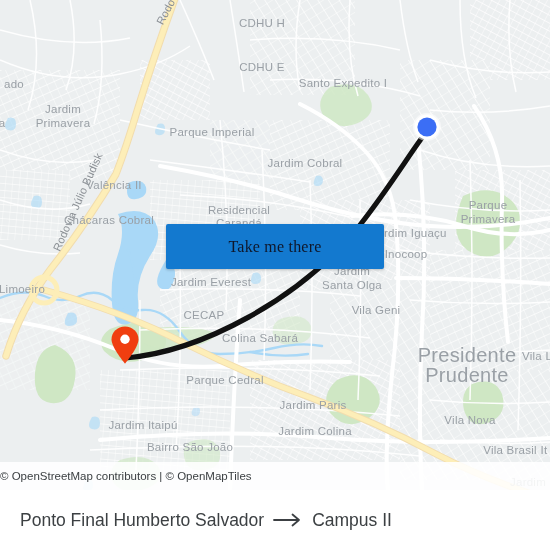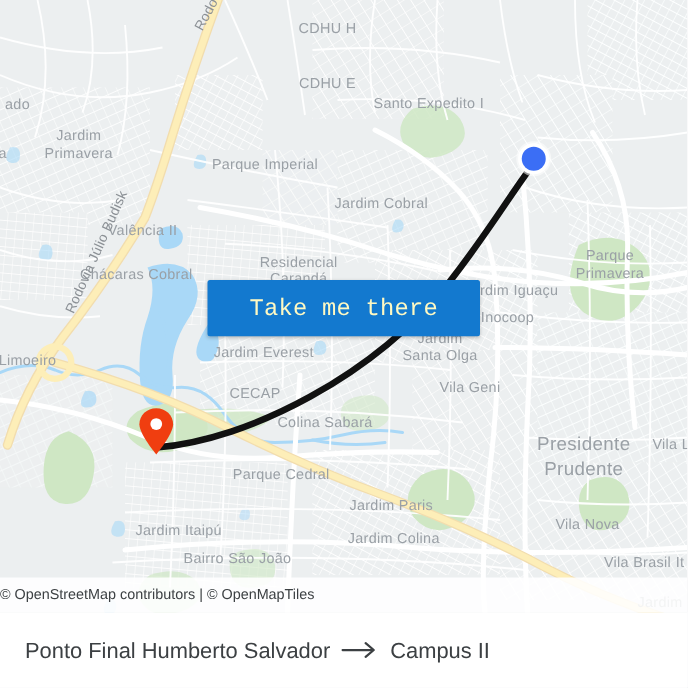--- a/index.html
+++ b/index.html
@@ -50,21 +50,21 @@
     font-family: "Liberation Sans", sans-serif;
     font-size: 11.5px;
     letter-spacing: 0.25px;
     white-space: nowrap;
     pointer-events: none;
     line-height: 1.18;
     text-align: center;
     transform: translate(-50%, -50%);
   }
   .map-label.city {
-    font-size: 15px;
+    font-size: 20px;
     color: #9aa0a6;
     letter-spacing: 0.3px;
   }
   .map-label.road {
     font-size: 11px;
     color: #8b9095;
     letter-spacing: 0.2px;
   }
 
   
@@ -86,23 +86,23 @@
   
   #take-me-there-button {
     position: absolute;
     left: 166px;
     top: 224px;
     width: 218px;
     height: 45px;
     background: #1379cf;
     border: none;
     border-radius: 2px;
-    color: #fef9c3;
-    font-family: Liberation Mono, monospace;
-    font-size: 19px;
+    color: #0f172a;
+    font-family: Liberation Serif, serif;
+    font-size: 16px;
     letter-spacing: 0.2px;
     cursor: pointer;
     box-shadow: 0 1px 3px rgba(0,0,0,0.22);
     padding: 0;
     display: flex;
     align-items: center;
     justify-content: center;
   }
 
   

